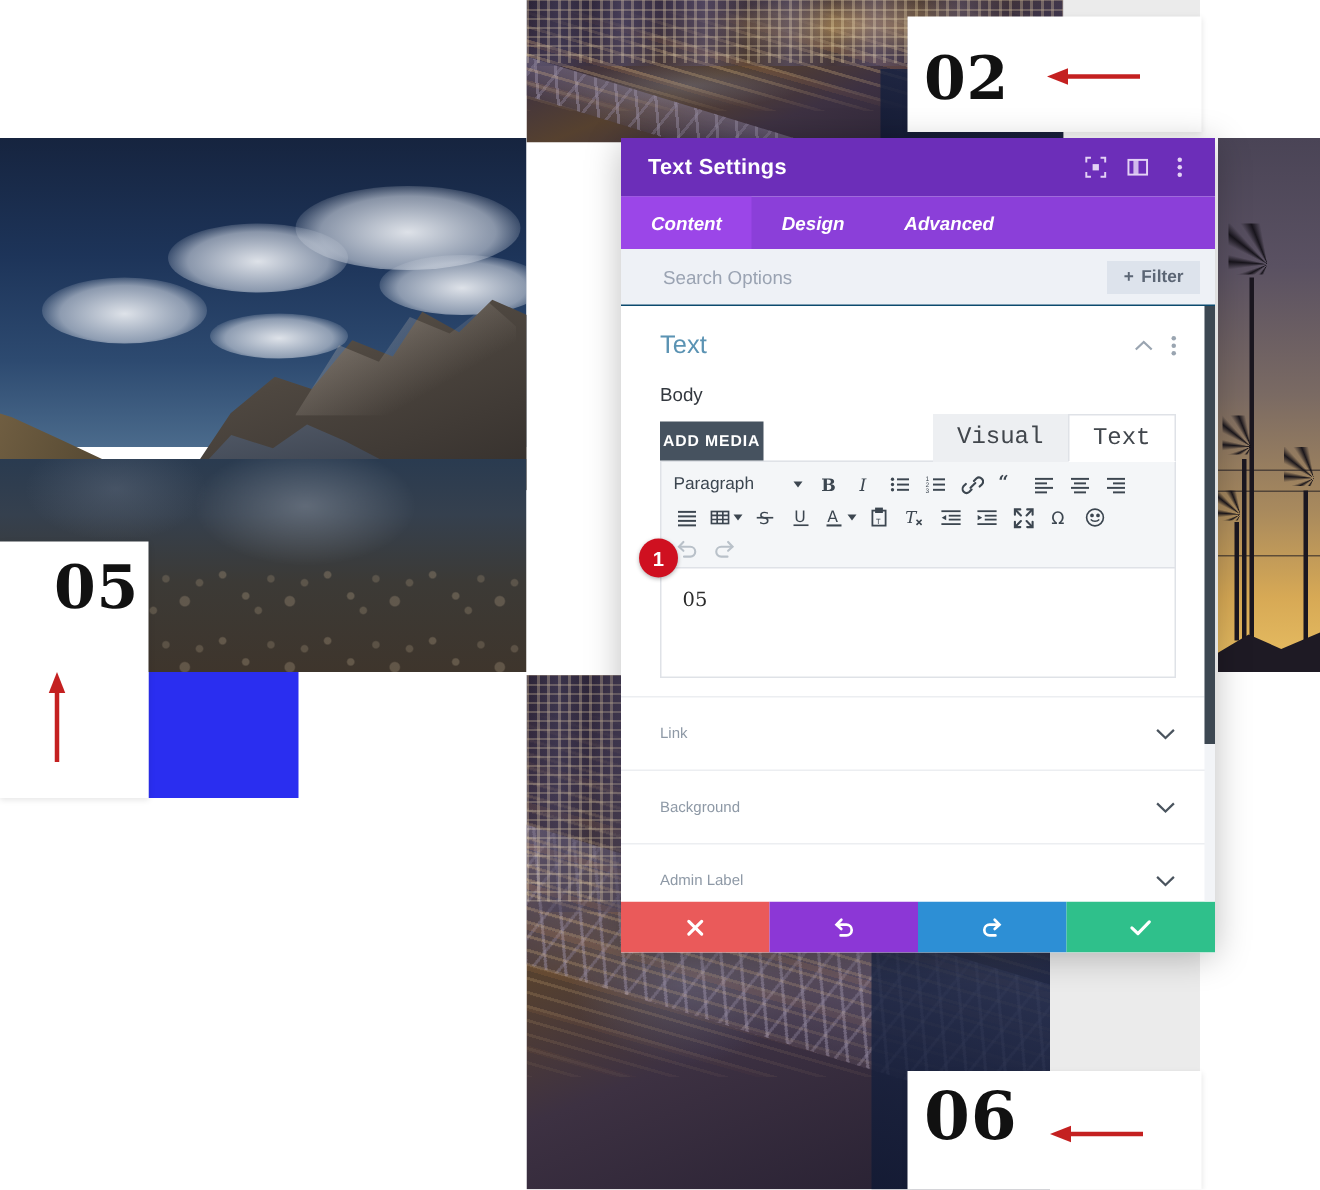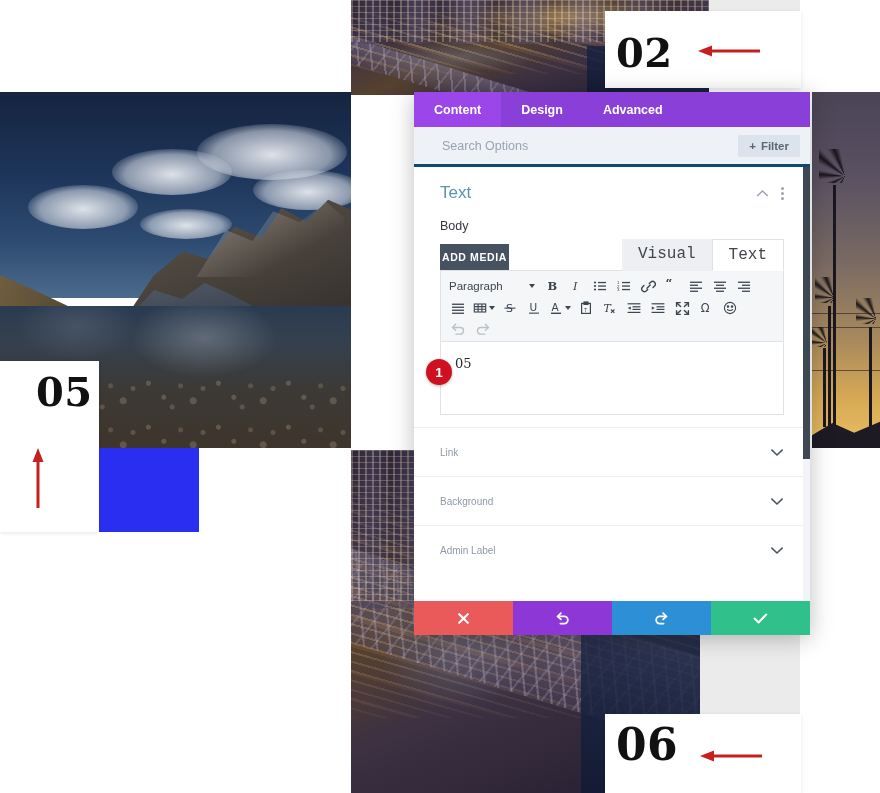--- a/index.html
+++ b/index.html
@@ -253,39 +253,40 @@
   }
   .hdr-icon svg { display:block; }
   .dots { display: flex; flex-direction: column; gap: 2px; align-items: center; }
   .dots i { width: 3px; height: 3px; border-radius: 50%; background: #e3d2f5; display: block; }
 
   .tabs {
     height: 35px;
     background: #8b3fd9;
     display: flex;
     flex: 0 0 auto;
+    font-style: italic;
   }
   .tab {
     padding: 0 20px;
     display: flex; align-items: center;
     color: #ffffff;
     font-size: 12.5px;
     font-weight: 700;
     cursor: pointer;
   }
   .tab.active { background: #9b46e8; }
 
   .searchbar {
     height: 37px;
     background: #eef1f6;
     display: flex;
     align-items: center;
     padding: 0 10px 0 26px;
     flex: 0 0 auto;
-    border-bottom: 3px solid #0c4a6e;
+    border-bottom: 1px solid #0c4a6e;
   }
   .search-input {
     flex: 1 1 auto;
     border: none; outline: none;
     background: transparent;
     font-family: "Liberation Sans", sans-serif;
     font-size: 12.5px;
     color: #8b95a5;
   }
   .search-input::placeholder { color: #9aa3b2; }
@@ -540,20 +541,45 @@
   <div class="callout-num" style="left:616px; top:719px; font-size:44px;">06</div>
   <div class="arrow-wrap" style="left:700px; top:750px;">
     <svg width="64" height="12" viewBox="0 0 64 12">
       <line x1="12" y1="6" x2="62" y2="6" stroke="#c42020" stroke-width="3"></line>
       <polygon points="0,6 14,0.5 14,11.5" fill="#c42020"></polygon>
     </svg>
   </div>
 
   <div class="modal">
 
+    <div class="modal-header">
+      <div class="modal-title">Text Settings</div>
+
+      <div class="hdr-icon">
+        <svg width="15" height="15" viewBox="0 0 15 15" fill="none" stroke="currentColor" stroke-width="1.3">
+          <path d="M1.2 4.3V1.2h3.1M10.7 1.2h3.1v3.1M13.8 10.7v3.1h-3.1M4.3 13.8H1.2v-3.1"></path>
+          <rect x="5.4" y="5.4" width="4.2" height="4.2" fill="currentColor" stroke="none"></rect>
+        </svg>
+      </div>
+
+      <div class="hdr-icon">
+        <svg width="15" height="15" viewBox="0 0 15 15" fill="none" stroke="currentColor" stroke-width="1.3">
+          <rect x="1.3" y="2.6" width="12.4" height="9.8"></rect>
+          <rect x="4.6" y="2.6" width="3.4" height="9.8" fill="currentColor" stroke="none" opacity="0.85"></rect>
+        </svg>
+      </div>
+
+      <div class="hdr-icon">
+        <span class="dots">
+            <i></i>
+            <i></i>
+            <i></i>
+          </span>
+      </div>
+    </div>
 
     <div class="tabs">
       <div class="tab active">Content</div>
       <div class="tab">Design</div>
       <div class="tab">Advanced</div>
     </div>
 
     <div class="searchbar">
       <input class="search-input" type="text" placeholder="Search Options" style="">
       <div class="filter-btn">

